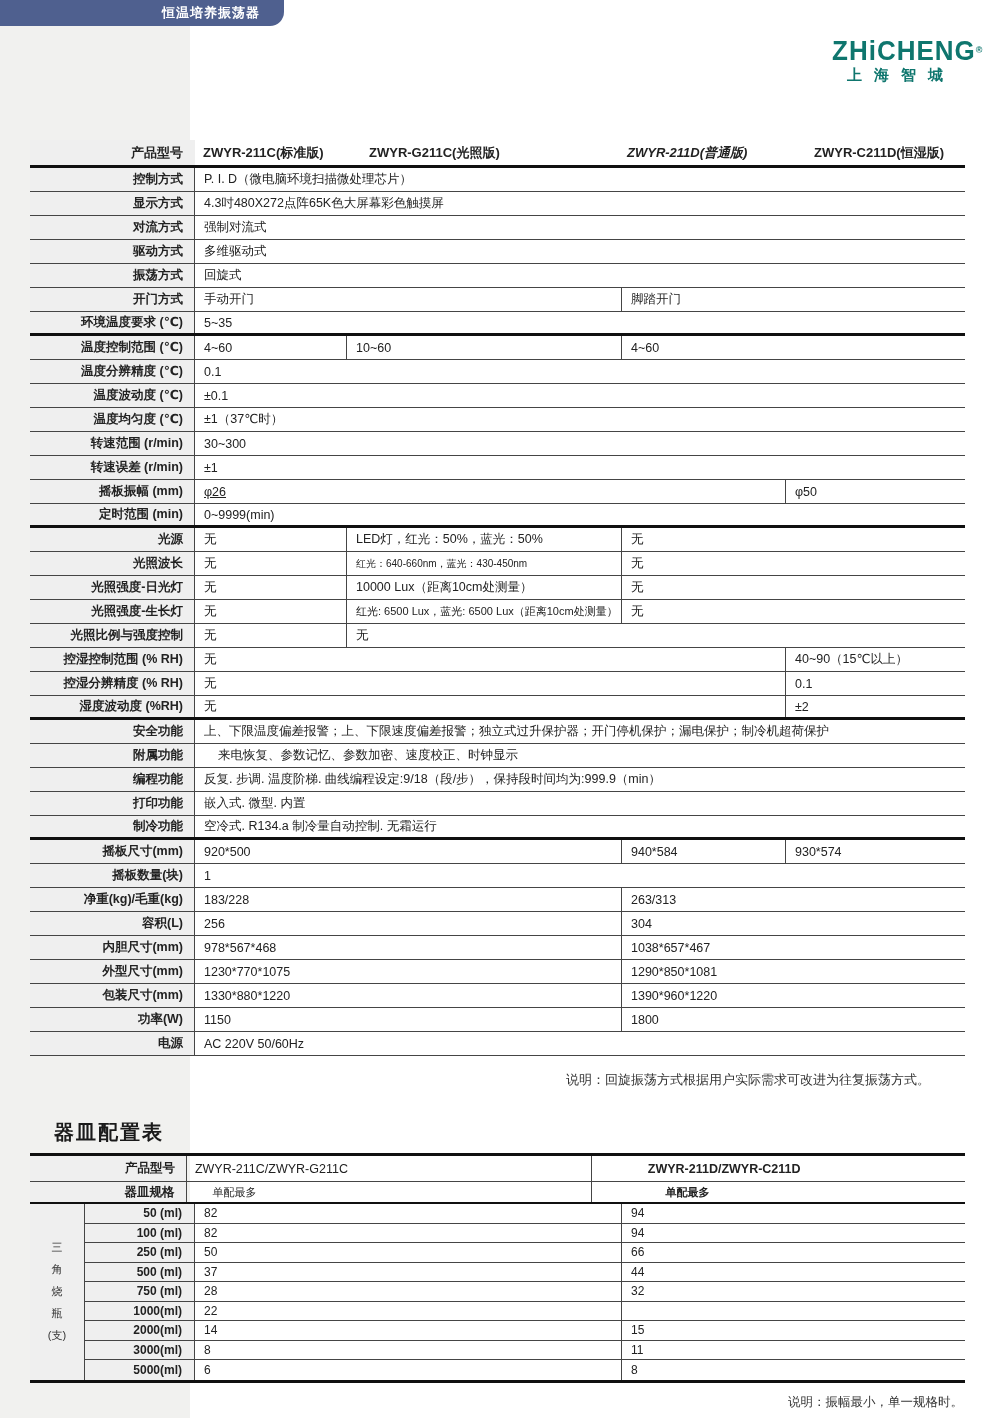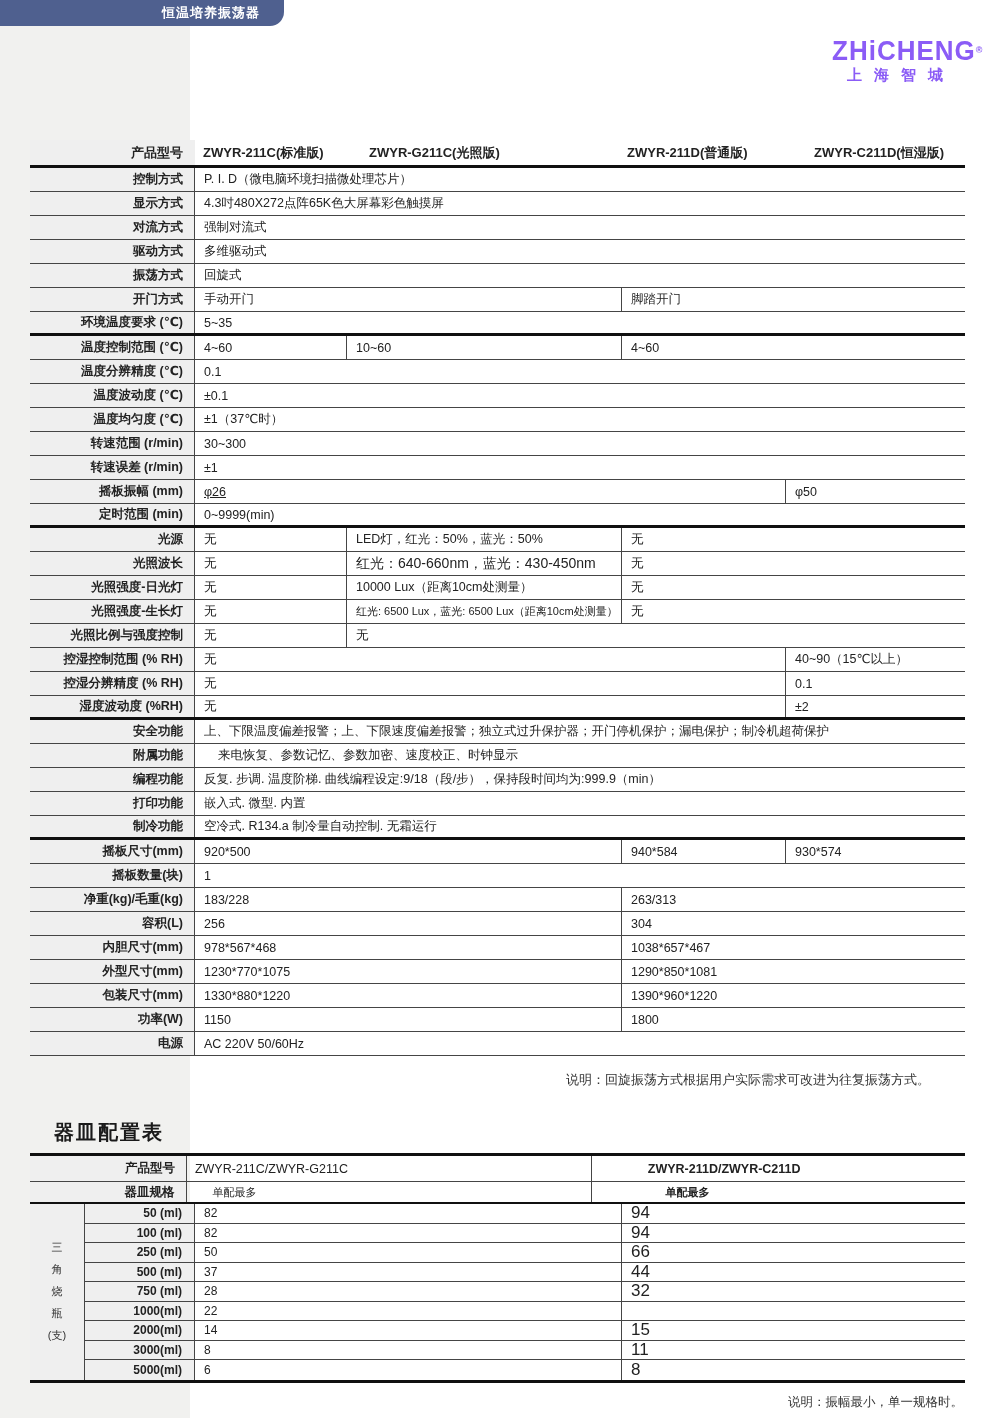--- a/index.html
+++ b/index.html
@@ -5,33 +5,33 @@
   html,body{margin:0;padding:0;background:#fff;}
   body{width:990px;height:1418px;position:relative;overflow:hidden;
        font-family:"Liberation Sans","DejaVu Sans",sans-serif;color:#222;}
   
   .topbar{position:absolute;left:0;top:0;width:284px;height:26px;background:#4f608f;
           border-radius:0 0 14px 0;color:#fff;font-size:13px;font-weight:bold;
           line-height:26px;text-align:right;padding-right:24px;box-sizing:border-box;letter-spacing:1px;}
   
   .band{position:absolute;left:0;top:26px;width:190px;bottom:0;background:#f1f1ef;}
   
-  .logo{position:absolute;top:36px;right:26px;width:132px;text-align:center;color:#8b5cf6;}
+  .logo{position:absolute;top:36px;right:26px;width:132px;text-align:center;color:#0f766e;}
   .logo-main{font-size:26px;font-weight:900;letter-spacing:1px;line-height:28px;white-space:nowrap;transform:scaleY(1.08);}
   .logo-reg{font-size:9px;vertical-align:top;font-weight:bold;}
   .logo-sub{font-size:15px;font-weight:bold;letter-spacing:12px;margin-top:2px;white-space:nowrap;text-indent:6px;}
   
   .spec{position:absolute;left:30px;top:140px;width:935px;}
   .spec-head{display:flex;height:28px;border-bottom:3px solid #101010;box-sizing:border-box;}
   .spec-head .lab{width:165px;background:#efefef;display:flex;align-items:center;justify-content:flex-end;
                   padding-right:12px;box-sizing:border-box;font-weight:bold;font-size:13px;}
   .spec-head .mod{display:flex;align-items:center;font-weight:bold;font-size:13px;box-sizing:border-box;white-space:nowrap;}
   .m0{width:152px;padding-left:8px;}
   .m1{width:275px;padding-left:22px;}
-  .m2{width:164px;padding-left:5px;}
+  .m2{width:164px;padding-left:5px;font-style:italic;}
   .m3{width:179px;padding-left:28px;}
   .srow{display:flex;height:24px;border-bottom:1px solid #454545;box-sizing:border-box;}
   .srow.thick{border-bottom:3px solid #101010;}
   .srow .lab{width:165px;background:#efefef;border-right:1px solid #454545;box-sizing:border-box;
              display:flex;align-items:center;justify-content:flex-end;padding-right:11px;
              font-weight:bold;font-size:12.5px;white-space:nowrap;}
   .srow .val{display:flex;align-items:center;padding-left:9px;font-size:12.5px;box-sizing:border-box;
              border-right:1px solid #454545;white-space:nowrap;overflow:hidden;}
   .srow .val.last{border-right:none;}
   
@@ -52,21 +52,21 @@
   .vbody{display:flex;}
   .vgroup{width:55px;background:#efefef;border-right:1px solid #454545;box-sizing:border-box;
           display:flex;flex-direction:column;align-items:center;justify-content:center;gap:7px;
           font-size:11px;color:#333;}
   .vrows{flex:1;}
   .vrow{display:flex;height:19.5px;border-bottom:1px solid #454545;box-sizing:border-box;}
   .vrow:last-child{border-bottom:none;}
   .vrow .size{width:110px;background:#efefef;border-right:1px solid #454545;box-sizing:border-box;
               display:flex;align-items:center;justify-content:flex-end;padding-right:12px;font-weight:bold;font-size:12px;}
   .vrow .c1{width:427px;border-right:1px solid #454545;box-sizing:border-box;display:flex;align-items:center;padding-left:9px;font-size:12px;}
-  .vrow .c2{width:343px;box-sizing:border-box;display:flex;align-items:center;padding-left:9px;font-size:17px;}
+  .vrow .c2{width:343px;box-sizing:border-box;display:flex;align-items:center;padding-left:9px;font-size:12px;}
 </style>
 </head>
 <body>
 
 <div class="topbar">恒温培养振荡器</div>
 
 <div class="band"></div>
 
 <div class="logo">
   <div class="logo-main"><span>ZHiCHENG</span><span class="logo-reg">®</span></div>
@@ -148,21 +148,21 @@
       </div>
       <div class="srow">
         <div class="lab">光源</div>
         <div class="val" style="width: 152px;">无</div>
         <div class="val" style="width: 275px;">LED灯，红光：50%，蓝光：50%</div>
         <div class="val last" style="width: 343px;">无</div>
       </div>
       <div class="srow">
         <div class="lab">光照波长</div>
         <div class="val" style="width: 152px;">无</div>
-        <div class="val" style="width: 275px; font-size: 14px;">红光：640-660nm，蓝光：430-450nm</div>
+        <div class="val" style="width: 275px; font-size: 10px;">红光：640-660nm，蓝光：430-450nm</div>
         <div class="val last" style="width: 343px;">无</div>
       </div>
       <div class="srow">
         <div class="lab">光照强度-日光灯</div>
         <div class="val" style="width: 152px;">无</div>
         <div class="val" style="width: 275px;">10000 Lux（距离10cm处测量）</div>
         <div class="val last" style="width: 343px;">无</div>
       </div>
       <div class="srow">
         <div class="lab">光照强度-生长灯</div>

